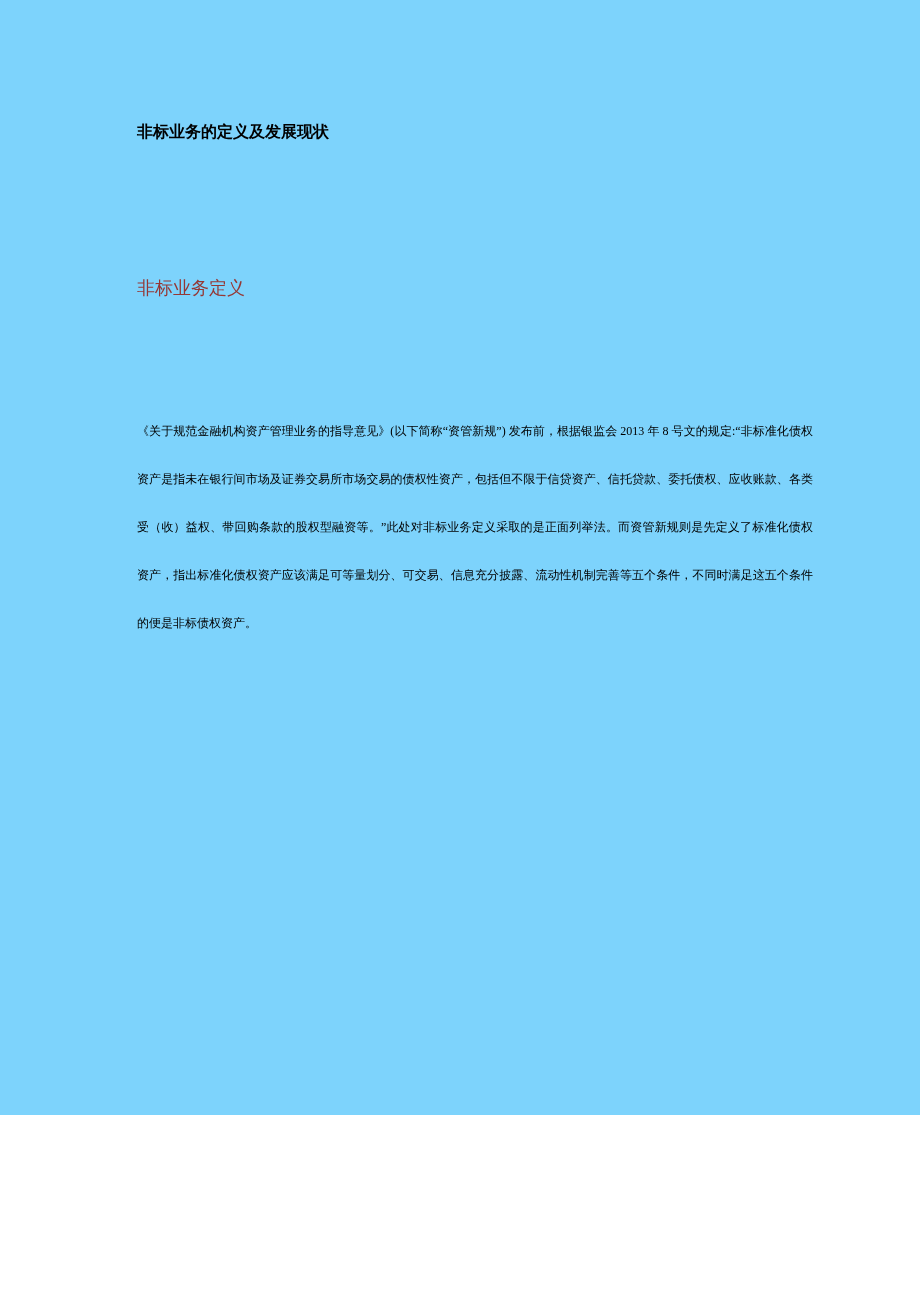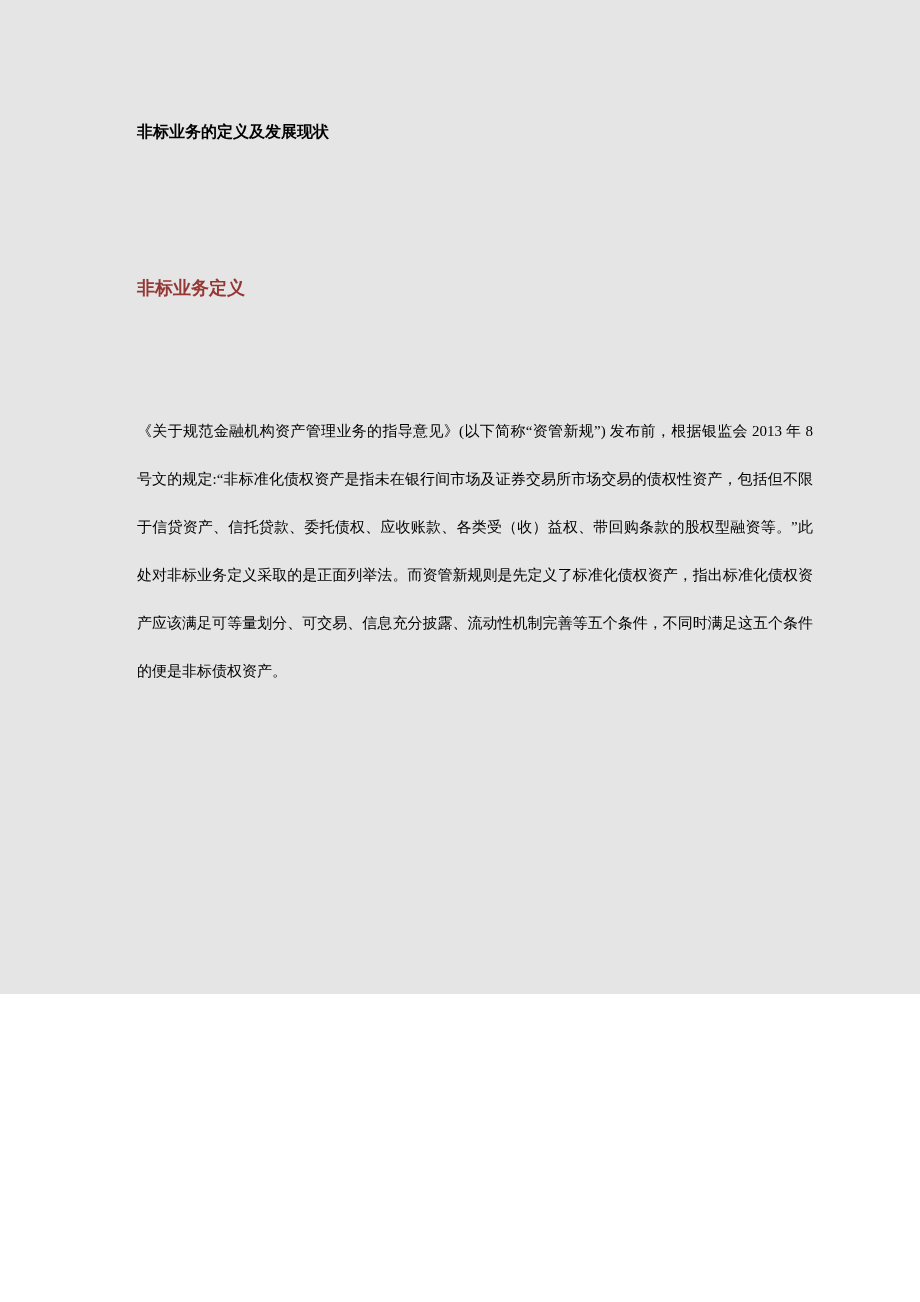--- a/index.html
+++ b/index.html
@@ -7,39 +7,39 @@
   body {
     width: 920px;
     height: 1302px;
     background: #ffffff;
     font-family: "Liberation Serif", "DejaVu Serif", serif;
     color: #000000;
     overflow: hidden;
   }
   .page {
     width: 920px;
-    height: 994px;
+    height: 1115px;
     padding: 121px 107px 16px 137px;
-    background: #e5e5e5;
+    background: #7dd3fc;
   }
   .doc-title {
     font-size: 16px;
     font-weight: bold;
     line-height: 22px;
     margin: 0;
     color: #000000;
   }
   .section-heading {
     font-size: 18px;
-    font-weight: bold;
+    font-weight: normal;
     line-height: 24px;
     margin: 133px 0 0 0;
   }
   .body-paragraph {
-    font-size: 15px;
+    font-size: 12px;
     line-height: 48px;
     text-align: justify;
     margin: 107px 0 0 0;
     color: #000000;
   }
   .body-paragraph + .body-paragraph {
     margin-top: 36px;
   }
 </style>
 </head>

